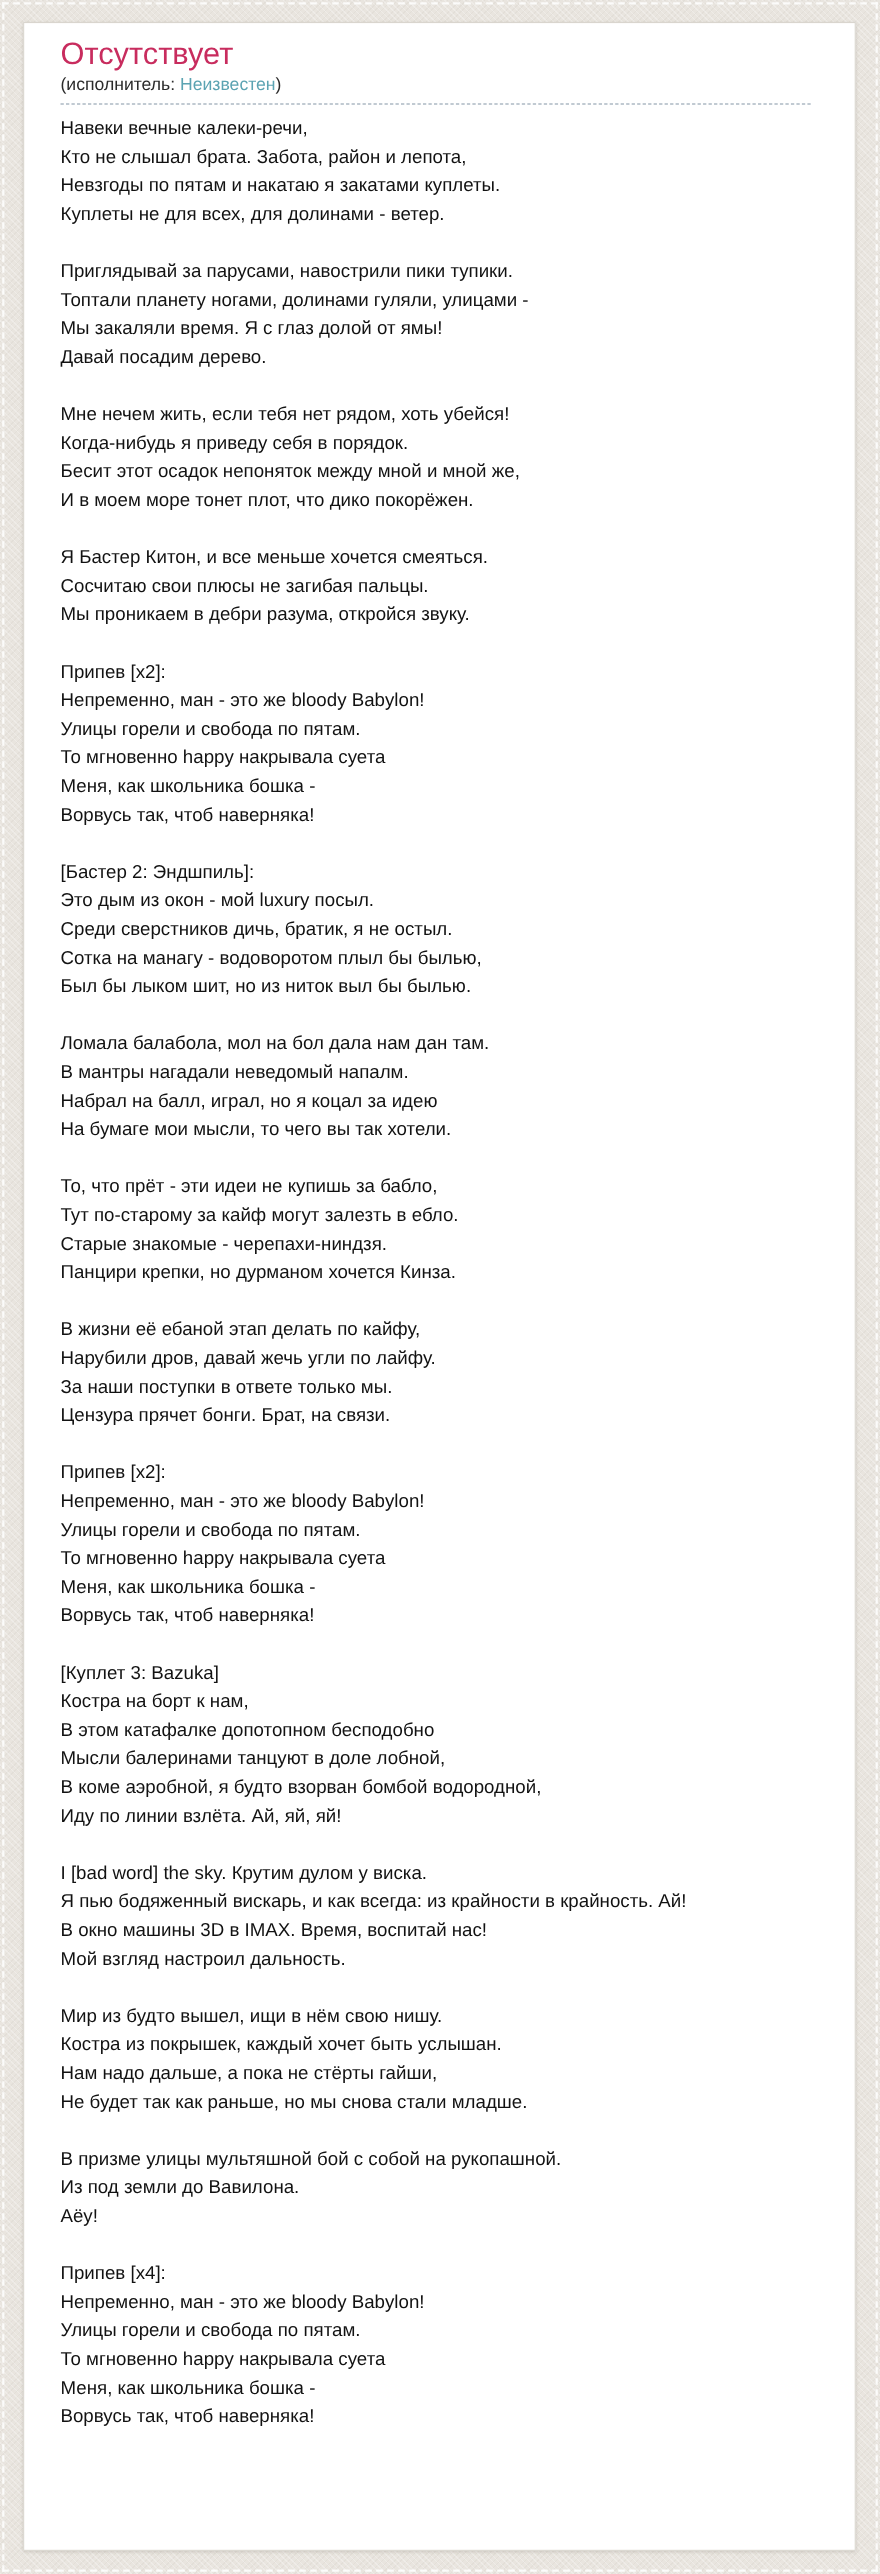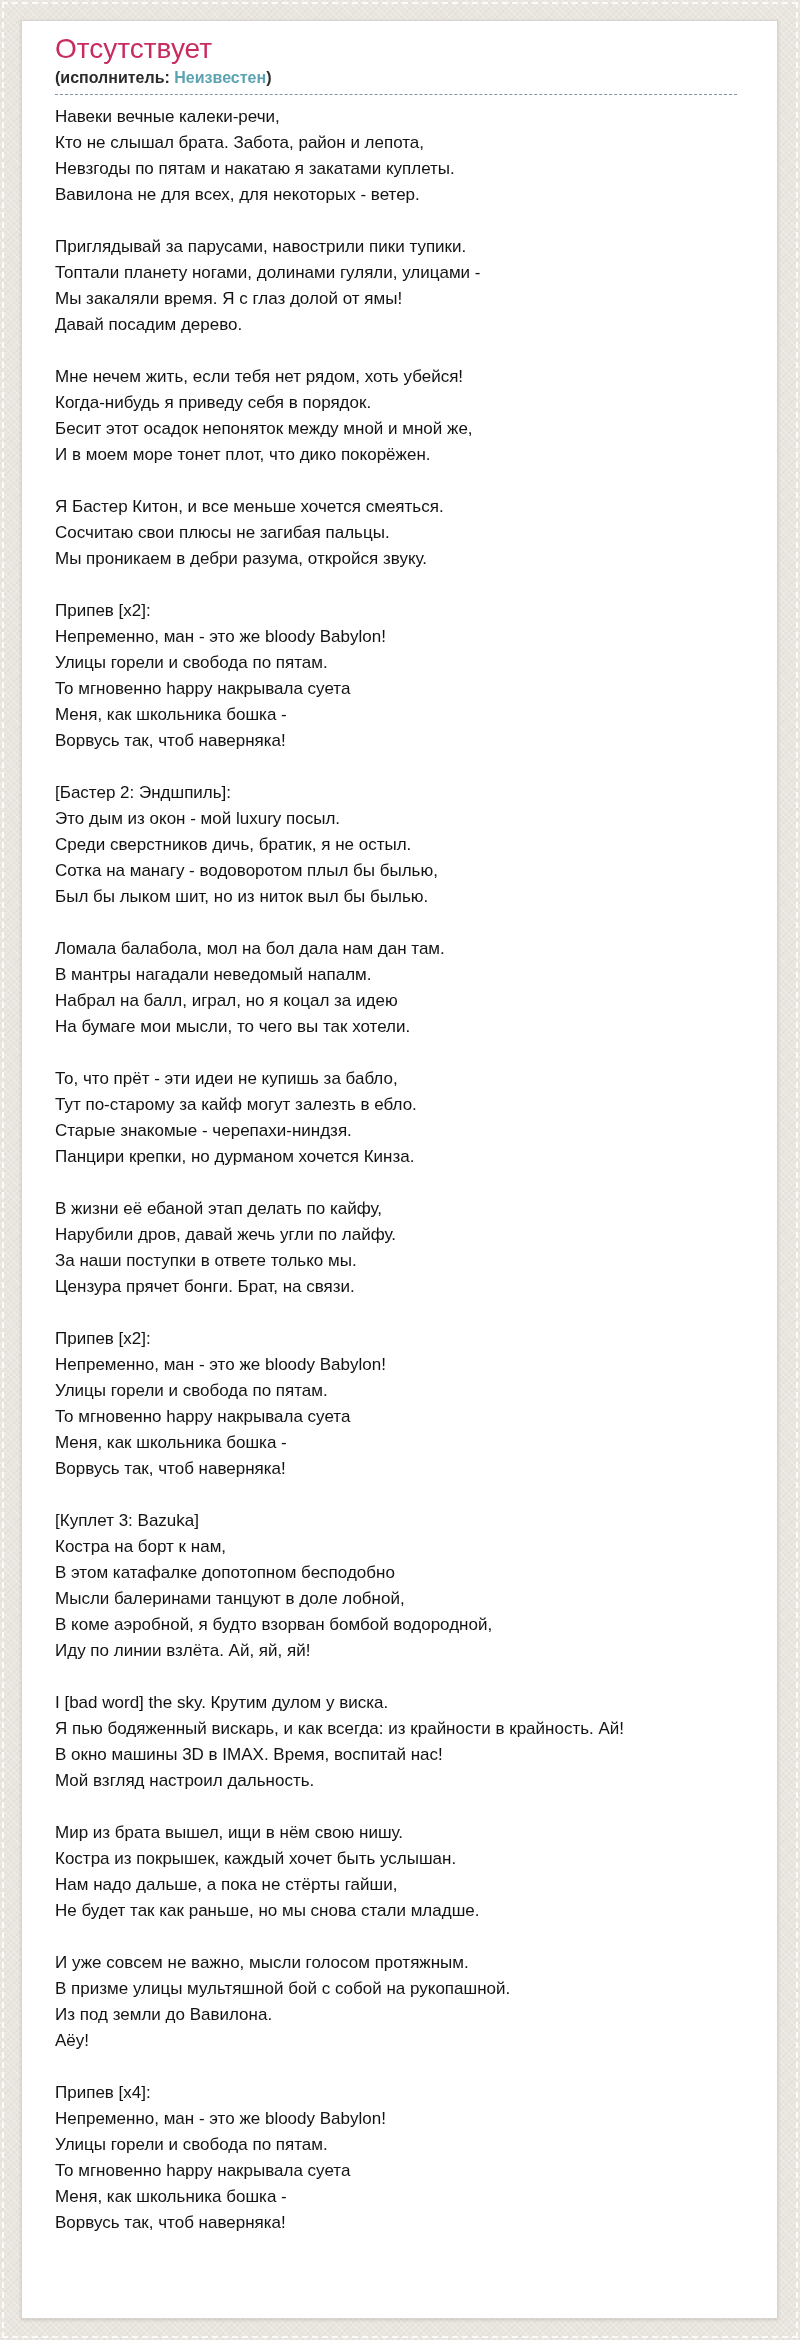--- a/index.html
+++ b/index.html
@@ -40,21 +40,20 @@
     line-height: 34px;
     font-weight: normal;
     color: var(--title-color, #c82c5e);
   }
   .performer-line {
     margin: 0 0 0 13px;
     font-size: 16px;
     line-height: 20px;
     color: #2b2b2b;
     padding-bottom: 6px;
-    font-weight: bold;
   }
   .performer-link {
     color: var(--link-color, #5ba3b2);
     text-decoration: none;
     cursor: pointer;
   }
   .dotted-divider {
     border: none;
     border-bottom: 1px dashed #8395a5;
     margin: 0 18px 9px 13px;
@@ -76,21 +75,21 @@
 <div class="edge-border"></div>
 
 <div class="card">
   <h1 class="song-title">Отсутствует</h1>
   <div class="performer-line"><span>(исполнитель: </span><a class="performer-link" href="#">Неизвестен</a><span>)</span></div>
   <div class="dotted-divider"></div>
   <div class="lyrics">
       <div class="line">Навеки вечные калеки-речи,</div>
       <div class="line">Кто не слышал брата. Забота, район и лепота,</div>
       <div class="line">Невзгоды по пятам и накатаю я закатами куплеты.</div>
-      <div class="line">Вавилона не для всех, для некоторых - ветер.</div>
+      <div class="line">Куплеты не для всех, для долинами - ветер.</div>
       <div class="line">&nbsp;</div>
       <div class="line">Приглядывай за парусами, навострили пики тупики.</div>
       <div class="line">Топтали планету ногами, долинами гуляли, улицами -</div>
       <div class="line">Мы закаляли время. Я с глаз долой от ямы!</div>
       <div class="line">Давай посадим дерево.</div>
       <div class="line">&nbsp;</div>
       <div class="line">Мне нечем жить, если тебя нет рядом, хоть убейся!</div>
       <div class="line">Когда-нибудь я приведу себя в порядок.</div>
       <div class="line">Бесит этот осадок непоняток между мной и мной же,</div>
       <div class="line">И в моем море тонет плот, что дико покорёжен.</div>
@@ -139,26 +138,25 @@
       <div class="line">В этом катафалке допотопном бесподобно</div>
       <div class="line">Мысли балеринами танцуют в доле лобной,</div>
       <div class="line">В коме аэробной, я будто взорван бомбой водородной,</div>
       <div class="line">Иду по линии взлёта. Ай, яй, яй!</div>
       <div class="line">&nbsp;</div>
       <div class="line">I [bad word] the sky. Крутим дулом у виска.</div>
       <div class="line">Я пью бодяженный вискарь, и как всегда: из крайности в крайность. Ай!</div>
       <div class="line">В окно машины 3D в IMAX. Время, воспитай нас!</div>
       <div class="line">Мой взгляд настроил дальность.</div>
       <div class="line">&nbsp;</div>
-      <div class="line">Мир из брата вышел, ищи в нём свою нишу.</div>
+      <div class="line">Мир из будто вышел, ищи в нём свою нишу.</div>
       <div class="line">Костра из покрышек, каждый хочет быть услышан.</div>
       <div class="line">Нам надо дальше, а пока не стёрты гайши,</div>
       <div class="line">Не будет так как раньше, но мы снова стали младше.</div>
       <div class="line">&nbsp;</div>
-      <div class="line">И уже совсем не важно, мысли голосом протяжным.</div>
       <div class="line">В призме улицы мультяшной бой с собой на рукопашной.</div>
       <div class="line">Из под земли до Вавилона.</div>
       <div class="line">Аёу!</div>
       <div class="line">&nbsp;</div>
       <div class="line">Припев [x4]:</div>
       <div class="line">Непременно, ман - это же bloody Babylon!</div>
       <div class="line">Улицы горели и свобода по пятам.</div>
       <div class="line">То мгновенно happy накрывала суета</div>
       <div class="line">Меня, как школьника бошка -</div>
       <div class="line">Ворвусь так, чтоб наверняка!</div>

